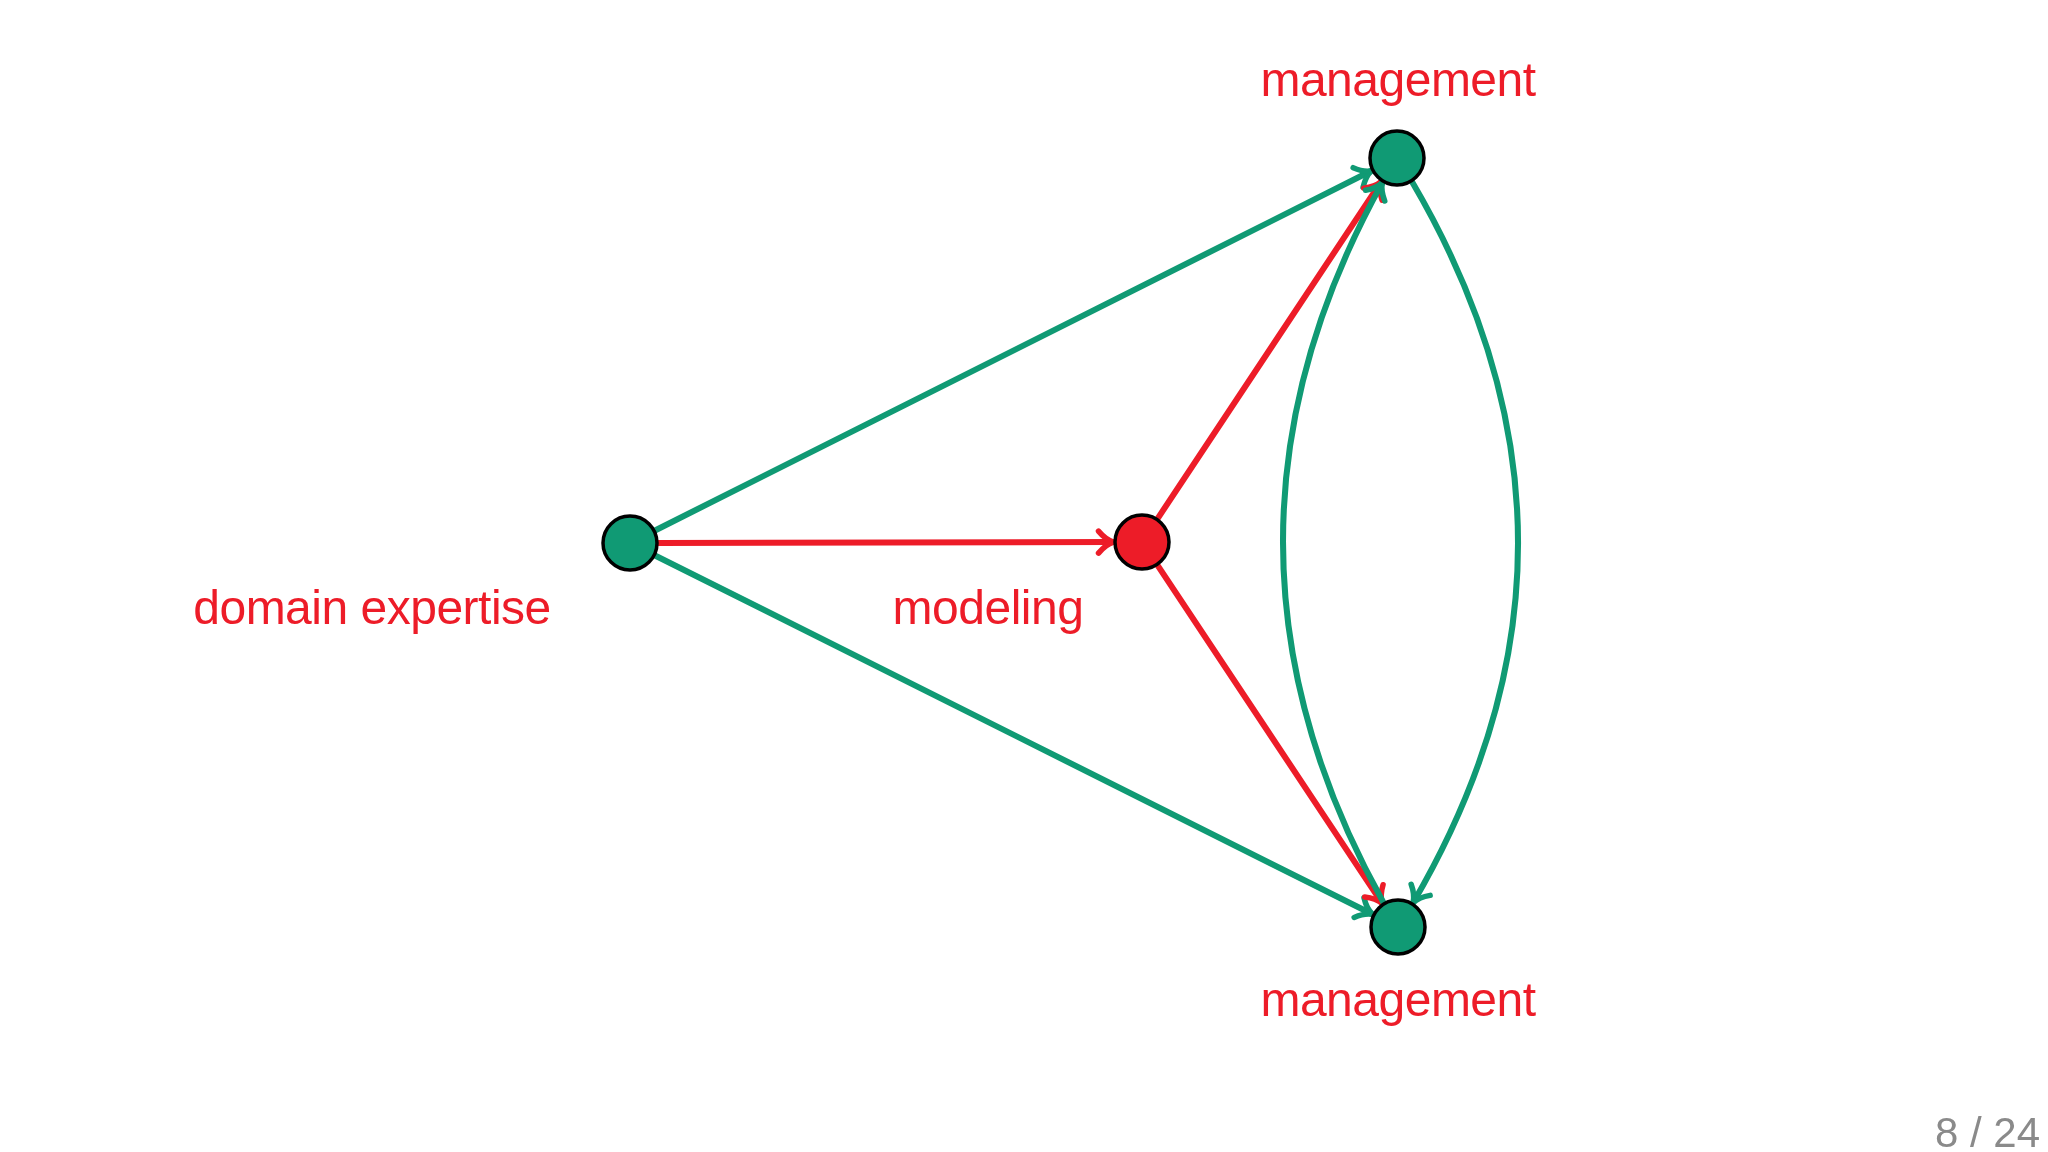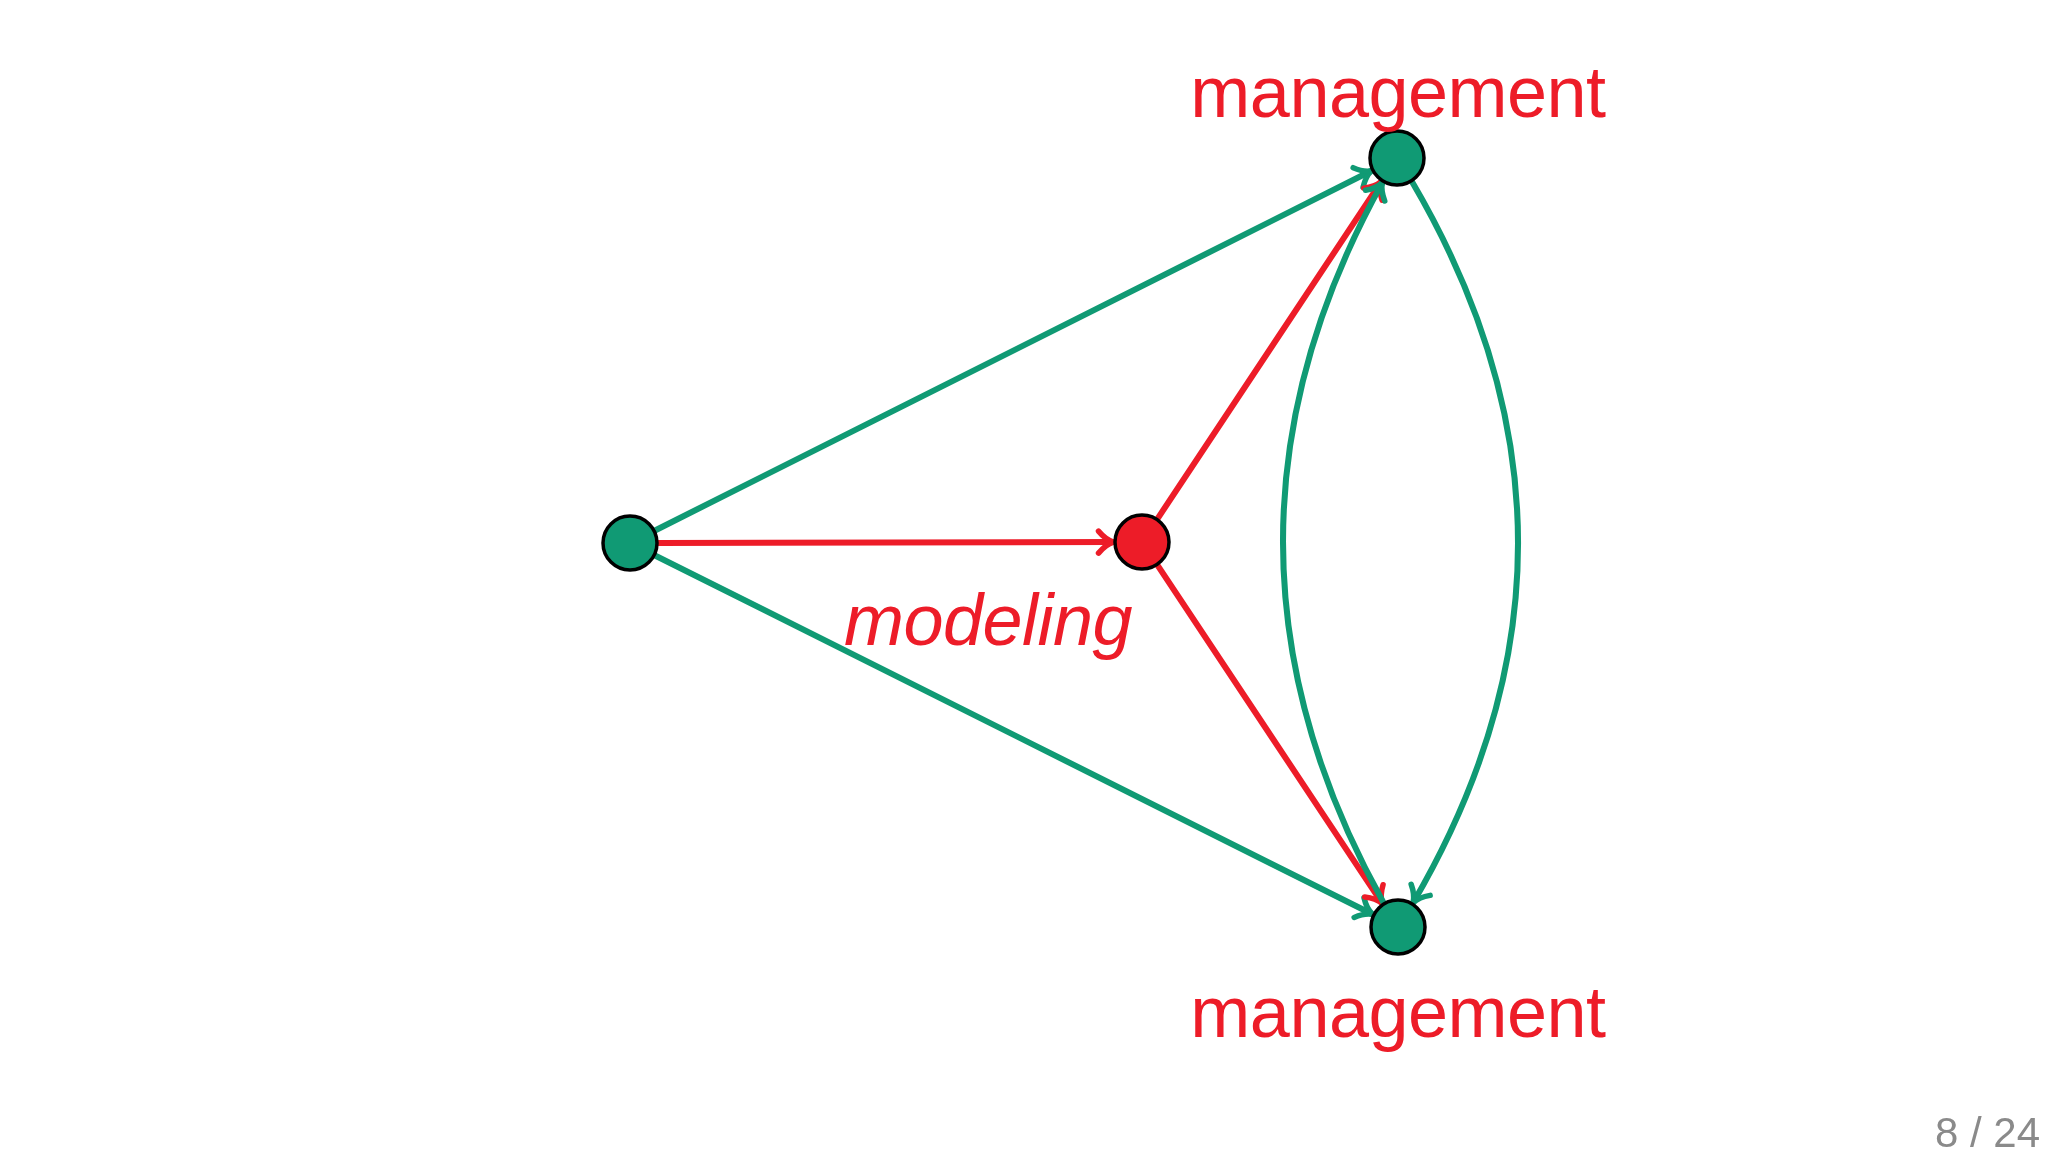--- a/index.html
+++ b/index.html
@@ -25,28 +25,28 @@
   #graph-svg {
     position: absolute;
     left: 0; top: 0;
     width: 2048px; height: 1152px;
     display: block;
   }
   .node-label {
     position: absolute;
     transform: translateX(-50%);
     color: var(--red);
-    font-size: 72px;
+    font-size: 48px;
     line-height: 1;
     white-space: nowrap;
     letter-spacing: -0.5px;
   }
   #label-management        { left: 1398px; top: 56px;  }
   #label-domain-expertise  { left: 372px;  top: 584px; }
-  #label-modeling          { left: 988px;  top: 584px; font-style: italic; }
+  #label-modeling          { left: 988px;  top: 584px; }
   #label-algorithms        { left: 1398px; top: 976px; }
   .page-indicator {
     position: absolute;
     right: 8px;
     top: 1112px;
     color: var(--gray);
     font-size: 42px;
     line-height: 1;
     white-space: nowrap;
   }
@@ -77,20 +77,21 @@
     <g id="nodes-layer">
         <circle cx="630" cy="543" r="27" fill="#109a74" stroke="#000000" stroke-width="3.5"></circle>
         <circle cx="1142" cy="542" r="27" fill="#ed1c28" stroke="#000000" stroke-width="3.5"></circle>
         <circle cx="1397" cy="158" r="27" fill="#109a74" stroke="#000000" stroke-width="3.5"></circle>
         <circle cx="1398" cy="927" r="27" fill="#109a74" stroke="#000000" stroke-width="3.5"></circle>
       </g>
   </svg>
 
   <div class="node-label" id="label-management">management</div>
 
+  <div class="node-label" id="label-domain-expertise">domain expertise</div>
 
   <div class="node-label" id="label-modeling">modeling</div>
 
   <div class="node-label" id="label-algorithms">management</div>
 
   <div class="page-indicator">8 / 24</div>
 
 </div>
 
 </body></html>

